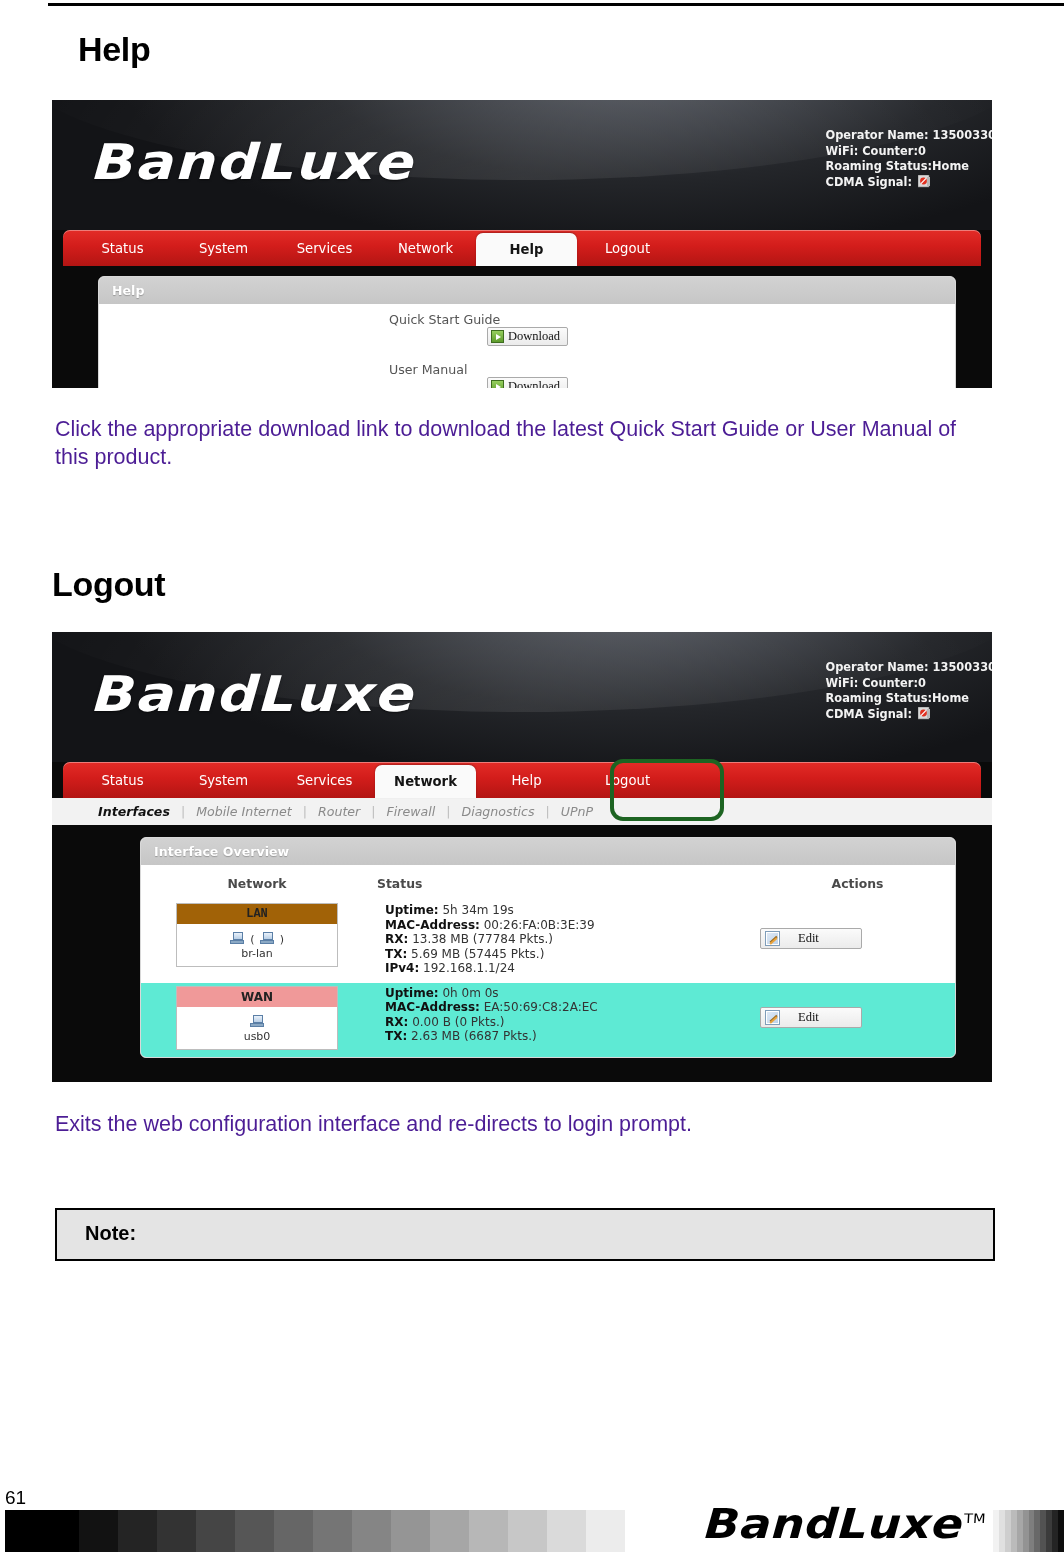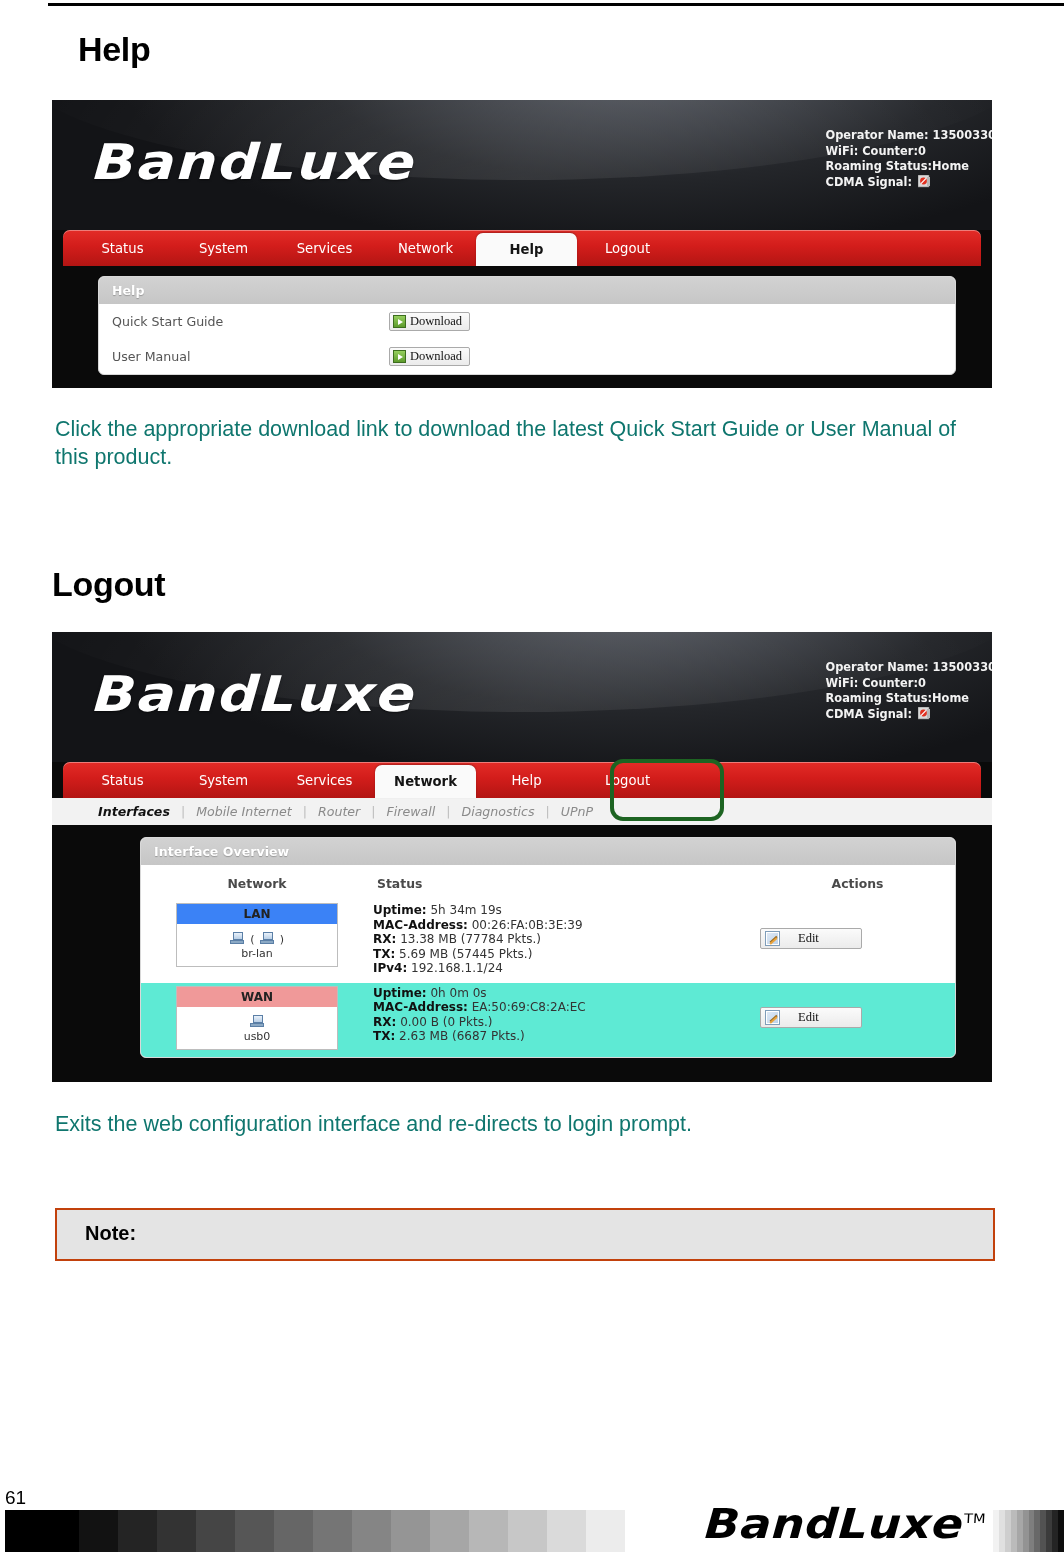--- a/index.html
+++ b/index.html
@@ -26,21 +26,21 @@
     position: absolute;
     font-size: 34px;
     font-weight: bold;
     color: #000;
     letter-spacing: -0.3px;
     white-space: nowrap;
   }
   .doc-p {
     position: absolute;
     font-size: 21.5px;
-    color: #0f766e;
+    color: #4c1d95;
     line-height: 1.32;
   }
 
   
   .shot {
     position: absolute;
     background: #0a0a0a;
     overflow: hidden;
   }
   .shot-header {
@@ -169,20 +169,21 @@
     padding: 6px 0 6px 13px;
     text-shadow: 0 1px 1px rgba(0,0,0,0.25);
   }
   .help-row {
     display: flex;
     align-items: center;
     padding: 8px 12px 8px 13px;
     font-family: "DejaVu Sans", sans-serif;
     font-size: 12.6px;
     color: #555;
+    flex-direction: column;
   }
   .help-row .lbl { width: 277px; }
 
   .btn {
     display: inline-flex;
     align-items: center;
     gap: 4px;
     border: 1px solid #aaa;
     border-radius: 2px;
     background: linear-gradient(180deg, #fbfbfb 0%, #ebebeb 100%);
@@ -250,21 +251,21 @@
     border: 1px solid #bdbdbd;
     background: #fff;
     text-align: center;
   }
   .netbox .zonehead {
     font-size: 12px;
     font-weight: bold;
     color: #222;
     padding: 3px 0;
   }
-  .netbox .zonehead.lan { background: #3b82f6; }
+  .netbox .zonehead.lan { background: #a16207; font-family: Liberation Mono, monospace; }
   .netbox .zonehead.wan { background: #f09999; }
   .netbox .body { padding: 4px 0 4px 0; }
   .netbox .ifname { font-size: 11px; color: #333; padding-bottom: 2px; }
   .ico-if {
     display: inline-block;
     width: 15px; height: 13px;
     position: relative;
     vertical-align: -2px;
   }
   .ico-if i {
@@ -277,35 +278,35 @@
   }
   .ico-if b {
     position: absolute;
     left: 0; top: 8px;
     width: 14px; height: 4px;
     background: #8aa8c4;
     border: 1px solid #5b7fa6;
     display: block;
   }
   .status-cell { font-size: 12px; color: #333; line-height: 14.5px; padding-left: 4px; }
-  .status-cell b { color: #111; }
+  .status-cell b { color: #111; margin-left: 12px; }
   .actions-cell { text-align: left; vertical-align: middle !important; }
   .btn-edit {
     display: inline-flex;
     align-items: center;
     width: 102px;
     justify-content: flex-start;
     gap: 18px;
     padding: 2px 0 2px 4px;
   }
 
   
   .note-box {
     position: absolute;
-    border: 2px solid #c2410c;
+    border: 2px solid #000000;
     background: #e4e4e4;
     display: flex;
     padding: 12px 16px 14px 28px;
   }
   .note-label {
     font-size: 20px;
     font-weight: bold;
     color: #000;
     width: 130px;
     flex: none;

